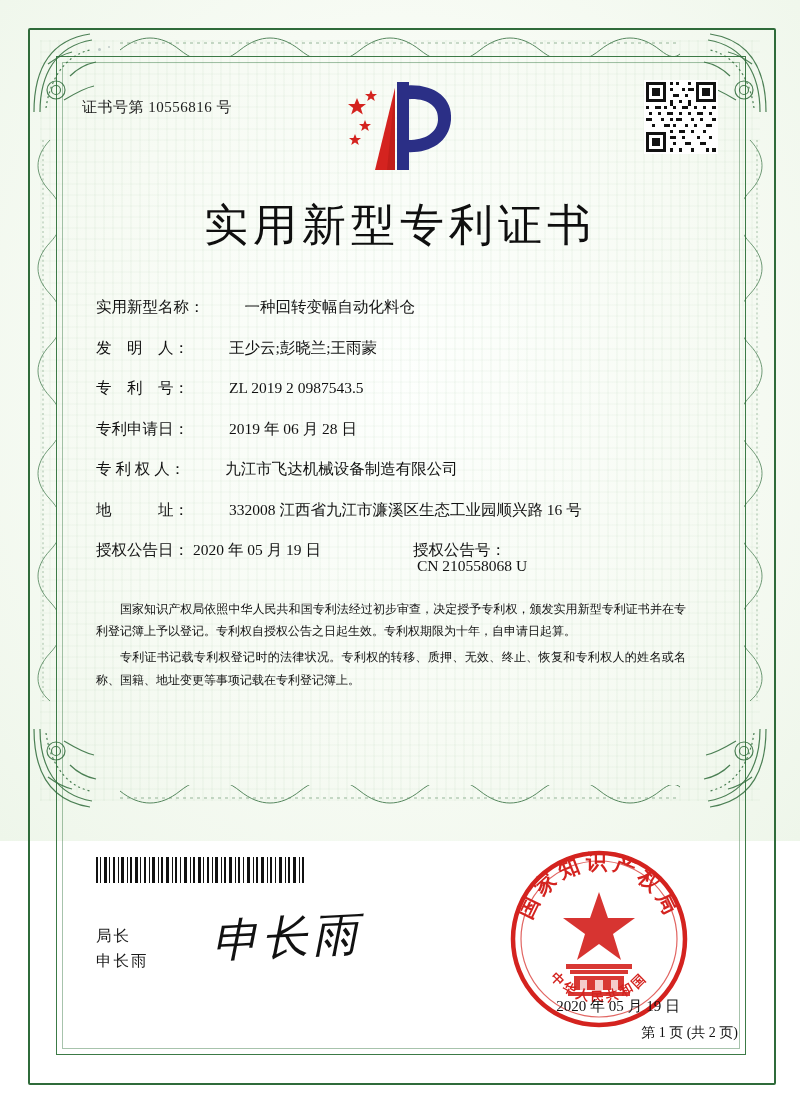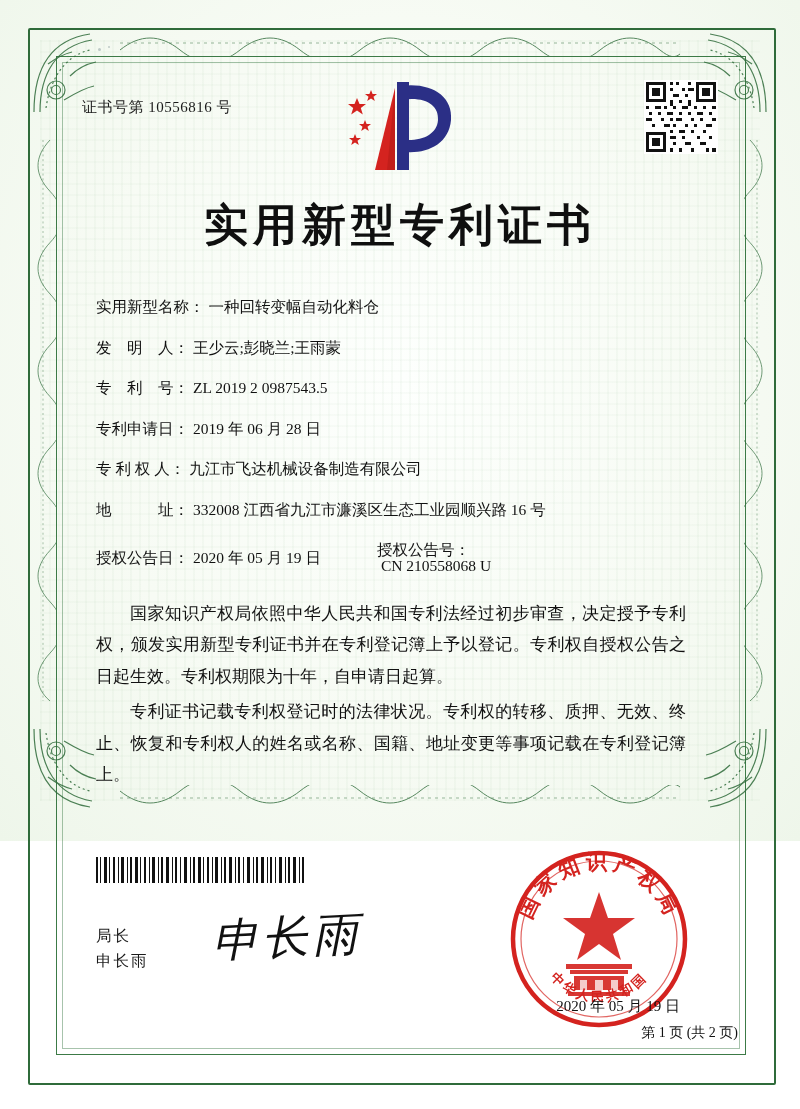--- a/index.html
+++ b/index.html
@@ -60,43 +60,43 @@
   .cert-no{
     position:absolute;left:20px;top:36px;
     font-size:15px;letter-spacing:.5px;color:#1b1b1b;
   }
   .emblem{position:absolute;left:50%;top:12px;transform:translateX(-50%);width:130px;height:105px;}
   .qr{position:absolute;right:20px;top:18px;width:74px;height:74px;}
 
   .title{
     text-align:center;
     font-size:44px;
-    font-weight:bold;
+    font-weight:normal;
     letter-spacing:5px;
     color:#0f0f0f;
     margin-top:14px;
     font-family:"DejaVu Serif","Liberation Serif",serif;
   }
 
   .fields{margin:44px 34px 0 34px;font-size:15.5px;line-height:1;}
-  .frow{display:flex;align-items:center;margin-bottom:25px;}
+  .frow{display:flex;align-items:flex-start;margin-bottom:25px;gap:36px;}
   .flabel{
     white-space:pre;
     color:#111;
     font-size:15.5px;
   }
   .fvalue{
     color:#111;font-size:15.5px;padding-left:4px;
   }
   .frow.two .seg{display:flex;align-items:baseline;font-family:Liberation Serif, serif;}
   .frow.two .seg.right{margin-left:56px;flex-direction:column;}
 
   .para{
     margin:14px 52px 0 34px;
-    font-size:17px;
+    font-size:12px;
     line-height:1.85;
     text-align:justify;
     text-indent:2em;
     color:#111;
   }
   .para.second{margin-top:4px;}
 
   .barcode{position:absolute;left:34px;top:795px;width:212px;height:26px;}
 
   .sign-block{position:absolute;left:34px;top:862px;font-size:15.5px;line-height:1.6;}

